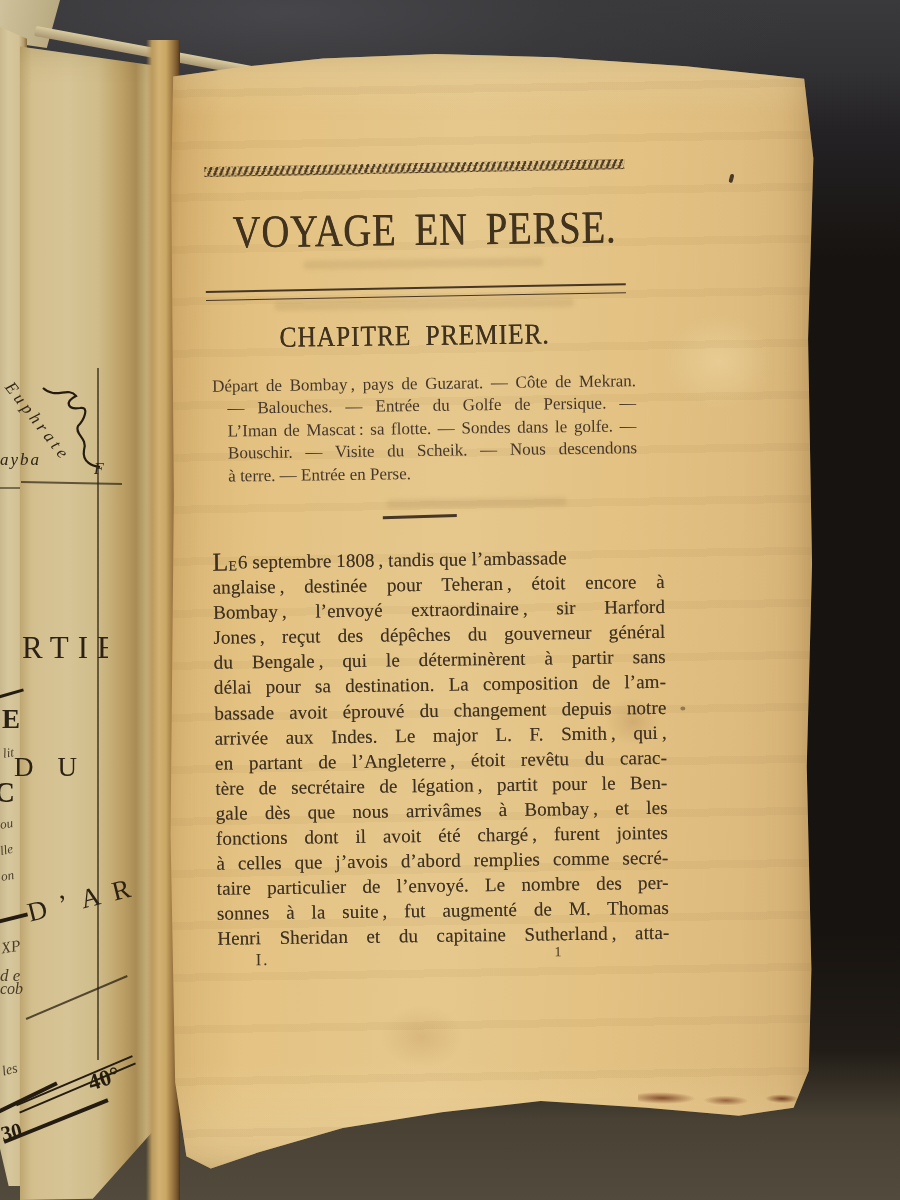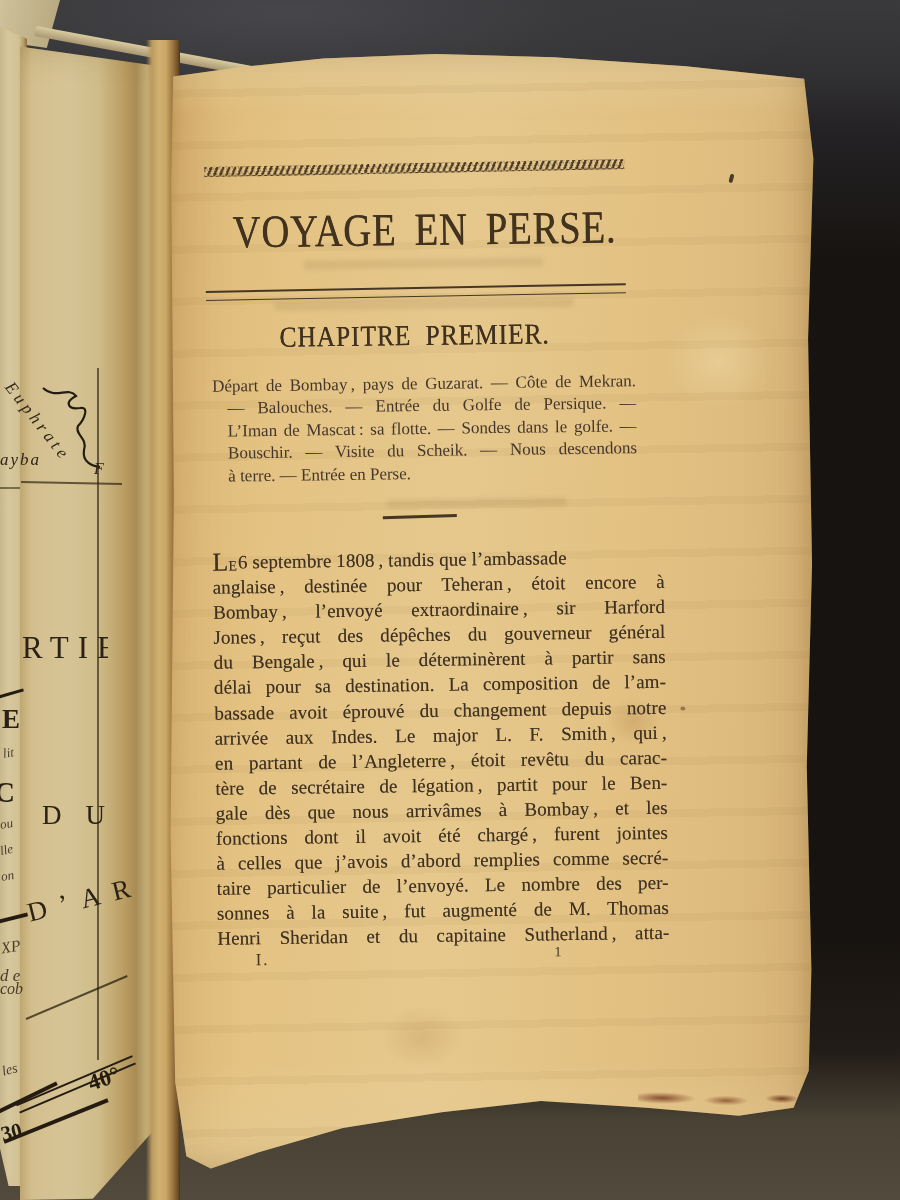--- a/index.html
+++ b/index.html
@@ -35,21 +35,21 @@
   
   .map-layer{inset:0;color:#2e2517;}
   .map-layer .vline{left:97px;top:368px;width:1.5px;height:692px;background:rgba(45,35,20,.65);}
   .map-layer .hline1{left:21px;top:482px;width:101px;height:1.5px;background:rgba(45,35,20,.7);transform:rotate(1deg);}
   .map-layer .hline2{left:0;top:487px;width:20px;height:1.5px;background:rgba(45,35,20,.55);}
   .euphrate{left:16px;top:378px;font-style:italic;font-size:17px;letter-spacing:4px;
     transform:rotate(52deg);transform-origin:0 0;white-space:nowrap;}
   .ayba{left:0;top:450px;font-style:italic;font-size:17px;letter-spacing:2px;}
   .f-label{left:94px;top:460px;font-style:italic;font-size:16px;}
   .rtie{left:22px;top:630px;width:86px;overflow:hidden;font-size:31px;letter-spacing:9px;white-space:nowrap;color:#2b2215;}
-  .du{left:14px;top:800px;font-size:27px;letter-spacing:24px;white-space:nowrap;color:#2b2215;margin-left:28px;}
+  .du{left:14px;top:752px;font-size:27px;letter-spacing:24px;white-space:nowrap;color:#2b2215;}
   .dar{left:28px;top:898px;font-size:27px;letter-spacing:13px;white-space:nowrap;color:#2b2215;
     transform:rotate(-14deg);transform-origin:left center;}
   .lat40{left:88px;top:1066px;font-size:23px;font-weight:bold;transform:rotate(-18deg);color:#241c10;}
   .lat30{left:1px;top:1120px;font-size:21px;font-weight:bold;transform:rotate(-14deg);color:#241c10;}
   .mline-a{left:18px;top:1104px;width:126px;height:6px;border-top:2.2px solid #241c10;border-bottom:2.2px solid #241c10;
     transform:rotate(-23deg);transform-origin:left center;}
   .mline-b{left:4px;top:1140px;width:112px;height:3.5px;background:#241c10;transform:rotate(-22deg);transform-origin:left center;}
   .mline-c{left:26px;top:1018px;width:110px;height:1.6px;background:rgba(40,30,15,.75);transform:rotate(-23deg);transform-origin:left center;}
   .mline-d{left:-6px;top:1112px;width:70px;height:4px;background:#241c10;transform:rotate(-26deg);transform-origin:left center;}
   .bar-1{left:-2px;top:692px;width:26px;height:3.2px;background:#241c10;transform:rotate(-16deg);}

